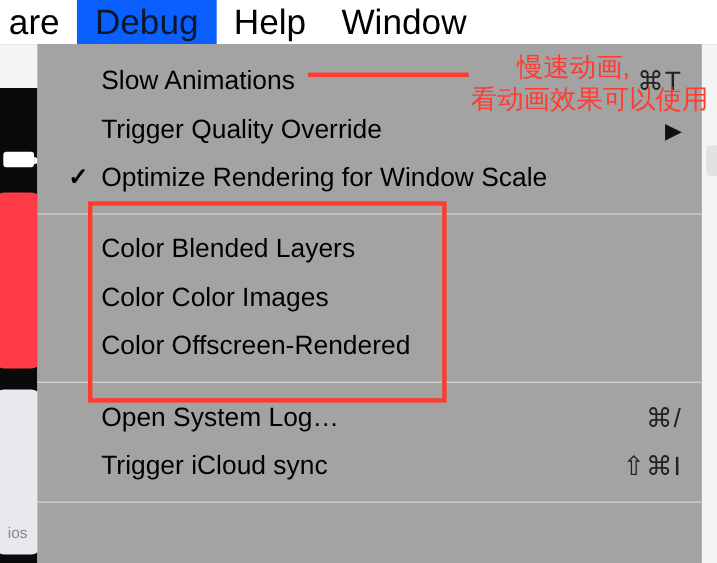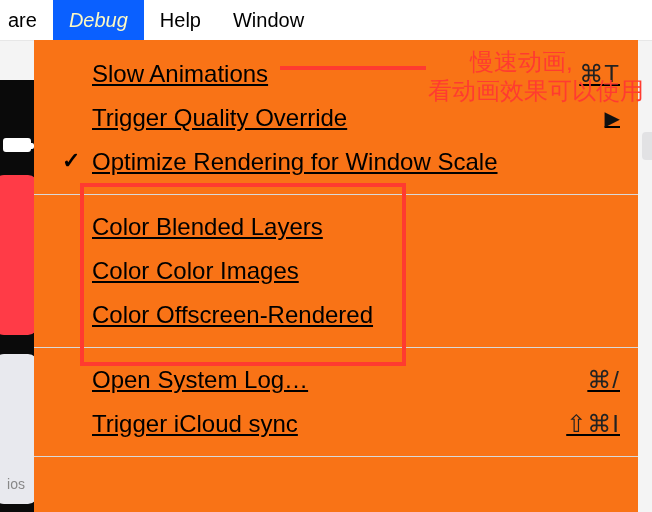--- a/index.html
+++ b/index.html
@@ -11,37 +11,36 @@
     overflow: hidden;
     position: relative;
   }
   .menubar {
     position: absolute;
     left: 0; right: 0; top: 0;
     height: 40px;
     background: #ffffff;
     display: flex;
     align-items: stretch;
-    font-size: 20px;
+    font-size: 32px;
     box-shadow: 0 1px 0 rgba(0,0,0,0.05);
     padding-left: 0;
   }
   .menubar-item {
     display: flex; align-items: center;
     padding: 0 16px;
     color: #000;
     white-space: nowrap;
   }
   .menubar-item.cut {
     padding-left: 8px;
   }
   .menubar-item.active {
     background: #0a60ff;
-    color: #fef9c3;
-    font-style: italic;
+    color: #0f172a;
   }
   .sidebar-strip {
     position: absolute;
     left: 0; top: 40px; bottom: 0;
     width: 34px;
     background: #0a0a0a;
     margin-top: 40px;
   }
   .sidebar-strip .bat {
     position: absolute;
@@ -79,23 +78,22 @@
     text-align: center;
     font-size: 14px;
     color: #888;
   }
 
   .menu-panel {
     position: absolute;
     left: 34px; top: 40px;
     width: 604px;
     bottom: 0;
-    background: #f97316;
+    background: #a3a3a3;
     padding-top: 12px;
-    text-decoration: underline;
   }
   .menu-item {
     display: flex;
     align-items: center;
     height: 44px;
     font-size: 24px;
     color: #000;
     padding-left: 58px;
     padding-right: 18px;
     white-space: nowrap;

